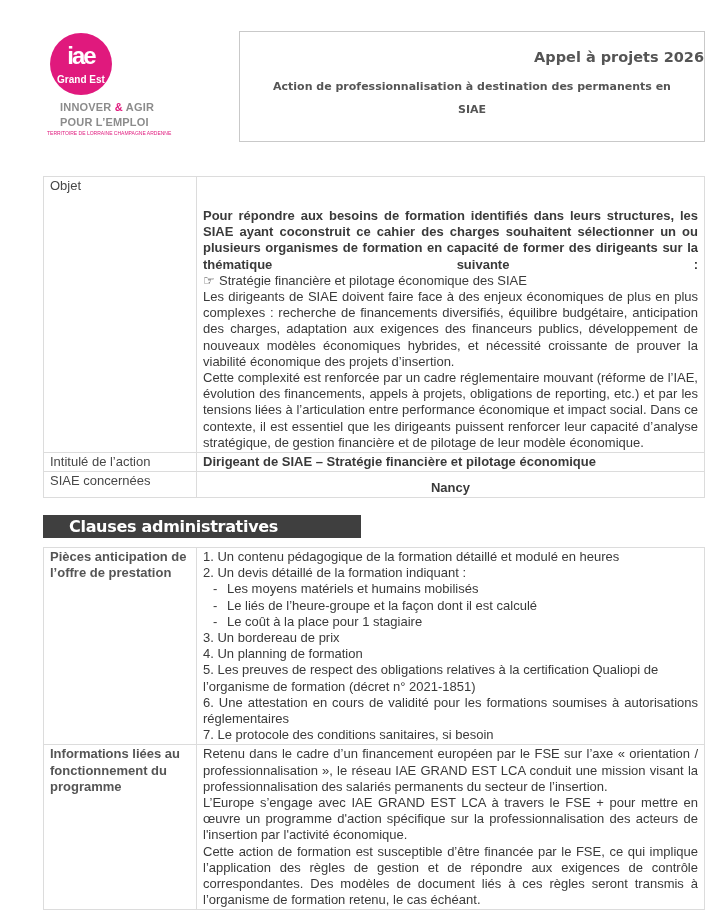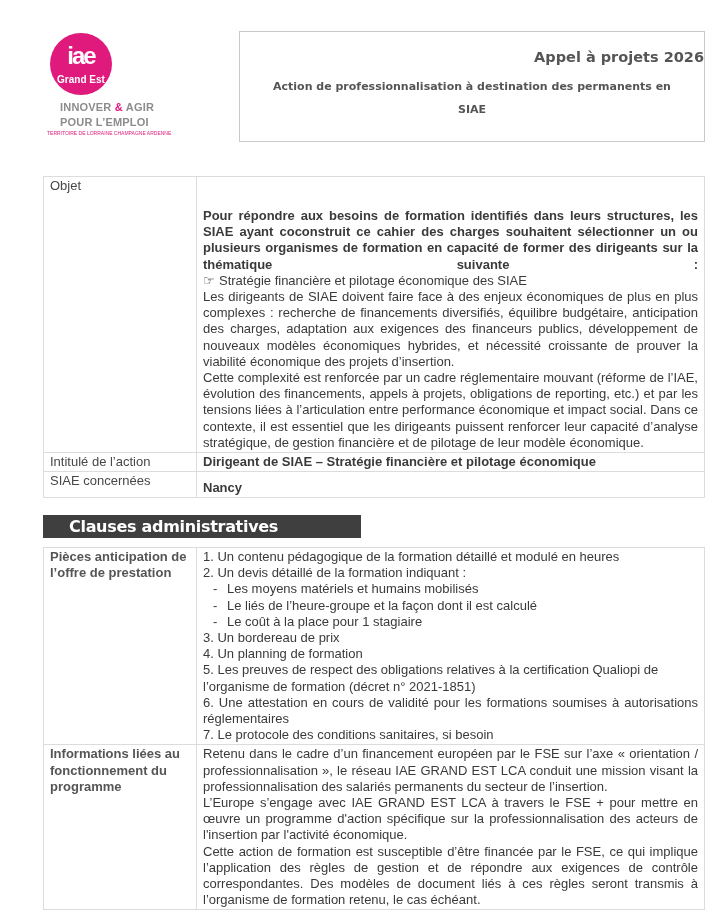--- a/index.html
+++ b/index.html
@@ -36,21 +36,21 @@
   }
   table.doc td { border: 1px solid #dcdcdc; vertical-align: top; padding: 1px 6px 1px 6px; }
   table.doc td.label { color: #474747; font-weight: normal; }
   table.doc td.label-bold { color: #555; font-weight: bold; }
   .just { text-align: justify; }
   .bold { font-weight: bold; margin-top: 30px; }
   #t1 { left: 43px; top: 176px; width: 661px; }
   #t2 { left: 43px; top: 547px; width: 661px; }
   .row-title td { padding-top: 2px; padding-bottom: 1px; }
   .row-siae td { padding-top: 2px; padding-bottom: 5px; }
-  .row-siae td.value { padding-top: 8px; }
+  .row-siae td.value { padding-top: 8px; text-align: center; }
   .row-date td.value { padding-top: 9px; }
 
   .section-header {
     position: absolute; left: 43px; top: 515px; height: 23px; width: 318px;
     background: #3f3f3f; color: #fff; font-size: 16px; font-weight: bold; line-height: 23px;
     padding-left: 26px; box-sizing: border-box; font-family: "DejaVu Sans", sans-serif; letter-spacing: -0.3px;
   }
   .hand-icon { display: inline-block; width: 16px; color: #3a3a3a; }
   .dash-item { padding-left: 10px; }
   .dash-item::before { content: "-"; display: inline-block; width: 14px; }

